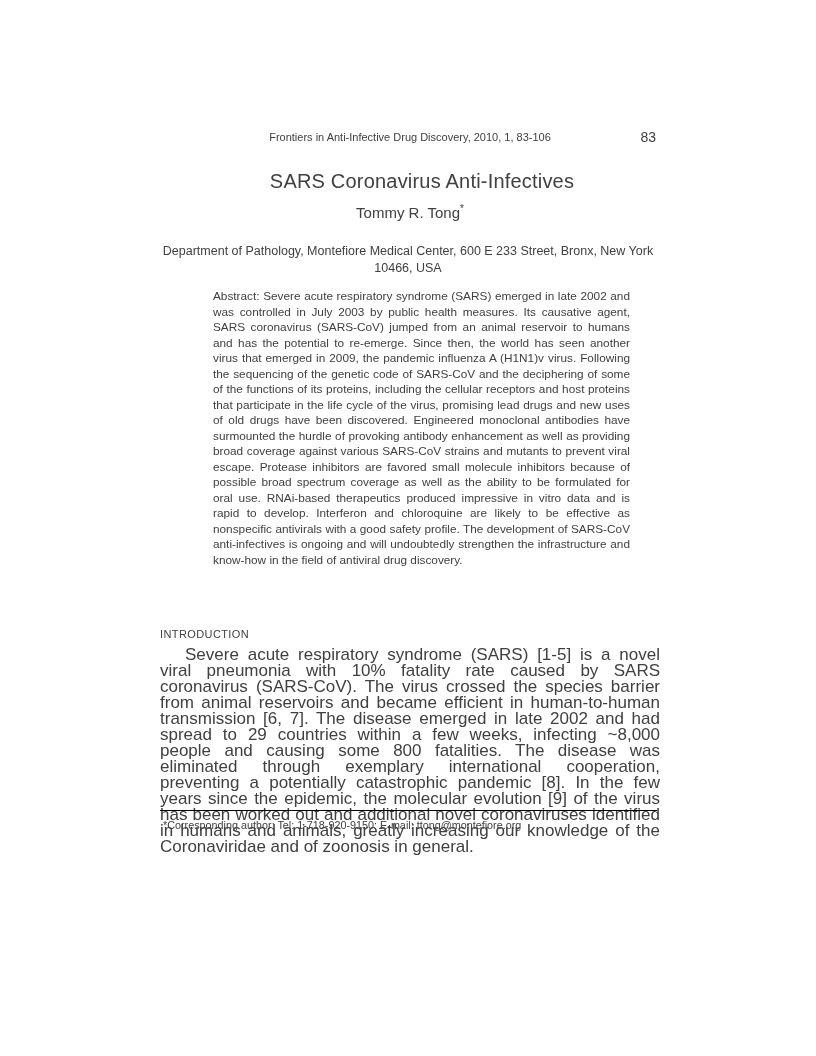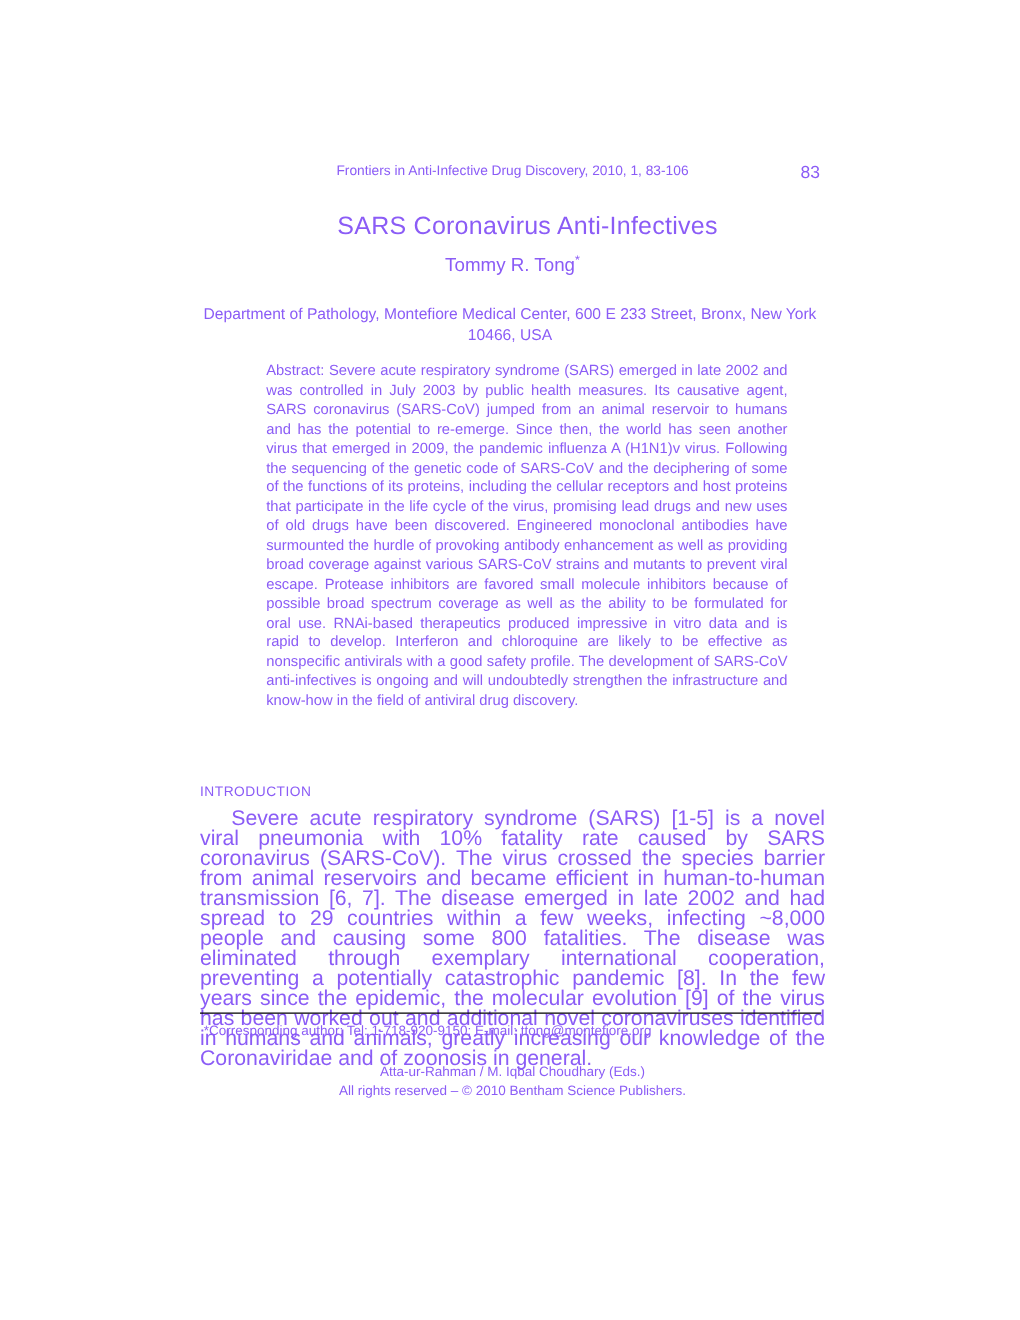--- a/index.html
+++ b/index.html
@@ -6,21 +6,21 @@
     margin: 0;
     padding: 0;
     background: #ffffff;
   }
   .page {
     position: relative;
     width: 816px;
     height: 932px;
     background: #ffffff;
     font-family: "Liberation Sans", sans-serif;
-    color: #8b5cf6;
+    color: #404040;
     overflow: hidden;
   }
   .abs { position: absolute; }
 
   .running-head {
     top: 130px; left: 160px; width: 500px;
     font-size: 11px; line-height: 14px;
     text-align: center;
   }
   .running-head .page-number {
@@ -128,18 +128,14 @@
 
 
   <h2 class="abs section-heading">INTRODUCTION</h2>
 
   <p class="abs intro-paragraph">Severe acute respiratory syndrome (SARS) [1-5] is a novel viral pneumonia with 10% fatality rate caused by SARS coronavirus (SARS-CoV). The virus crossed the species barrier from animal reservoirs and became efficient in human-to-human transmission [6, 7]. The disease emerged in late 2002 and had spread to 29 countries within a few weeks, infecting ~8,000 people and causing some 800 fatalities. The disease was eliminated through exemplary international cooperation, preventing a potentially catastrophic pandemic [8]. In the few years since the epidemic, the molecular evolution [9] of the virus has been worked out and additional novel coronaviruses identified in humans and animals, greatly increasing our knowledge of the Coronaviridae and of zoonosis in general.</p>
 
   <div class="abs footnote-rule"></div>
 
   <p class="abs footnote">*Corresponding author: Tel: 1-718-920-9150; E-mail: ttong@montefiore.org</p>
 
-  <div class="abs page-footer">
-    <div>Atta-ur-Rahman / M. Iqbal Choudhary (Eds.)</div>
-    <div>All rights reserved – © 2010 Bentham Science Publishers.</div>
-  </div>
 
 </div>
 
 </body></html>

